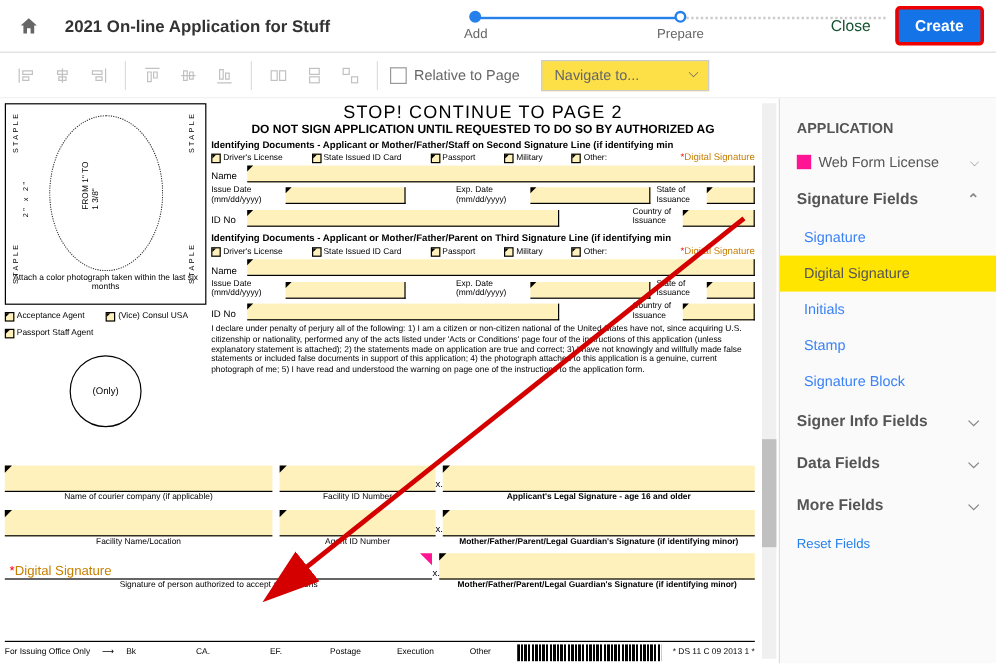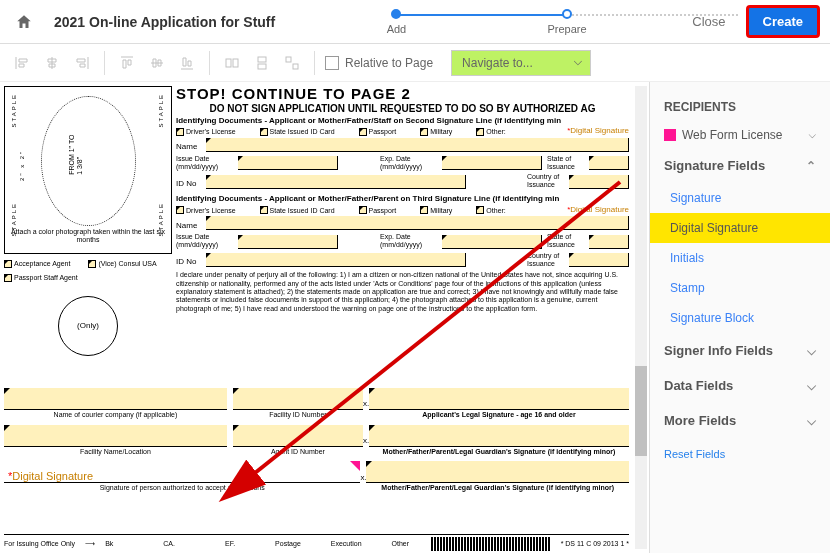--- a/index.html
+++ b/index.html
@@ -7,29 +7,29 @@
 .topbar{height:44px;display:flex;align-items:center;border-bottom:1px solid #ddd;padding:0 10px;gap:8px}
 .home{width:28px;height:28px;display:flex;align-items:center;justify-content:center}
 .title{font-size:14px;font-weight:bold;color:#333;padding:0 8px}
 .steps{flex:1;display:flex;align-items:flex-start;gap:0;padding:0 20px;position:relative}
 .step{flex:1;display:flex;flex-direction:column;align-items:center;font-size:11px;color:#666;position:relative}
 .step-dot{width:10px;height:10px;border-radius:50%;border:2px solid #2680eb;background:#fff;margin-bottom:4px;z-index:2}
 .step.done .step-dot{background:#2680eb}
 .step.inactive .step-dot{border-color:#ccc}
 .step-line{position:absolute;height:2px;background:#2680eb;top:5px;width:100%;left:50%;z-index:1}
 .step-line.inactive{border-top:2px dotted #ccc;background:none;height:0}
-.close-btn{font-size:13px;color:#737373;padding:6px 12px;cursor:pointer}
+.close-btn{font-size:13px;color:#14532d;padding:6px 12px;cursor:pointer}
 .create-btn{background:#1473e6;color:#fff;border:3px solid #e00;padding:6px 14px;font-size:13px;font-weight:bold;border-radius:4px;cursor:pointer}
 .toolbar{height:38px;display:flex;align-items:center;padding:0 10px;gap:6px;border-bottom:1px solid #eee}
 .tool{width:24px;height:24px;display:flex;align-items:center;justify-content:center;opacity:.4}
 .tool svg{stroke:#666}
 .divider{width:1px;height:24px;background:#ddd;margin:0 4px}
 .relpage{display:flex;align-items:center;gap:6px;font-size:12px;color:#666}
 .relpage-box{width:14px;height:14px;border:1.5px solid #999}
-.navdrop{margin-left:12px;border:1px solid #ccc;padding:5px 30px 5px 10px;font-size:12px;color:#666;position:relative;background:#bef264;min-width:140px}
+.navdrop{margin-left:12px;border:1px solid #ccc;padding:5px 30px 5px 10px;font-size:12px;color:#666;position:relative;background:#fde047;min-width:140px}
 .navdrop::after{content:"⌵";position:absolute;right:8px;top:4px;font-size:11px}
 .main{display:flex;height:471px}
 .canvas{flex:1;position:relative;overflow:hidden;border-right:1px solid #ddd;background:#fff}
 .doc{position:absolute;inset:0;padding:4px}
 .rightpanel{width:180px;background:#fafafa;padding:10px 0;overflow:auto}
 .panel-h{font-size:12px;font-weight:bold;color:#555;padding:8px 14px}
 .recip{display:flex;align-items:center;padding:6px 14px;font-size:12px;color:#555;gap:6px}
 .recip-sw{width:12px;height:12px;background:#ff1493}
 .caret{margin-left:auto;font-size:10px;color:#888}
 .sect-h{display:flex;align-items:center;padding:10px 14px;font-size:13px;font-weight:bold;color:#555}
@@ -37,21 +37,21 @@
 .field-item{padding:8px 20px;font-size:12px;color:#3b82f6;cursor:pointer}
 .field-item.active{background:#ffe500;color:#555;font-weight:normal}
 .reset{padding:10px 14px;font-size:11px;color:#2680eb;cursor:pointer}
 
 .form{font-size:8px;color:#000;line-height:1.1}
 .leftcol{position:absolute;left:4px;top:4px;width:168px}
 .photobox{border:1px solid #000;width:168px;height:168px;display:flex;flex-direction:column;align-items:center;justify-content:center;position:relative}
 .oval{width:95px;height:130px;border:1px dotted #333;border-radius:50%;position:relative}
 .phlabel{font-size:7px;text-align:center;margin-top:2px}
 .maincol{position:absolute;left:176px;top:4px;right:20px}
-.stop{font-size:15px;font-weight:bold;text-align:left;letter-spacing:1px}
+.stop{font-size:15px;font-weight:normal;text-align:center;letter-spacing:1px}
 .warn{font-size:10px;font-weight:bold;text-align:center}
 .sect{font-size:8px;font-weight:bold;margin-top:3px}
 .frow{display:flex;gap:2px;margin-top:2px;align-items:flex-end}
 .fbox{background:#fff1bc;border:1px solid #000;border-left:none;border-top:none;height:14px;position:relative}
 .fbox::before{content:"";position:absolute;left:0;top:0;width:0;height:0;border-left:5px solid #000;border-bottom:5px solid transparent}
 .flabel{font-size:7px;margin-top:1px}
 .chk{display:flex;align-items:center;gap:2px;font-size:7px}
 .chk-sq{width:8px;height:8px;border:1px solid #000;background:#fff1bc;position:relative}
 .chk-sq::before{content:"";position:absolute;left:0;top:0;border-left:3px solid #000;border-bottom:3px solid transparent}
 .digisig{color:#c77f00;font-size:8px}
@@ -398,21 +398,21 @@
           <marker id="ah" markerWidth="12" markerHeight="12" refX="2" refY="4" orient="auto">
             <path d="M0,0 L0,8 L12,4 z" fill="#d40000"></path>
           </marker>
         </defs>
       <line x1="620" y1="100" x2="250" y2="395" stroke="#d40000" stroke-width="4" marker-end="url(#ah)"></line>
     </svg>
 
   </div>
 
   <div class="rightpanel">
-    <div class="panel-h">RECIPIENTS</div>
+    <div class="panel-h">APPLICATION</div>
     <div class="recip">
       <div class="recip-sw"></div>
       <span>Web Form License</span>
       <span class="caret">⌵</span>
     </div>
 
     <div class="sect-h">
       <span>Signature Fields</span>
       <span class="caret">⌃</span>
     </div>

